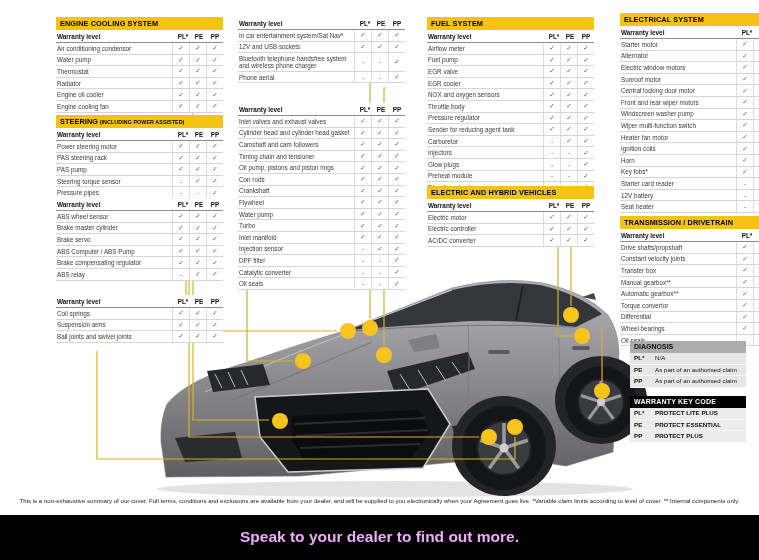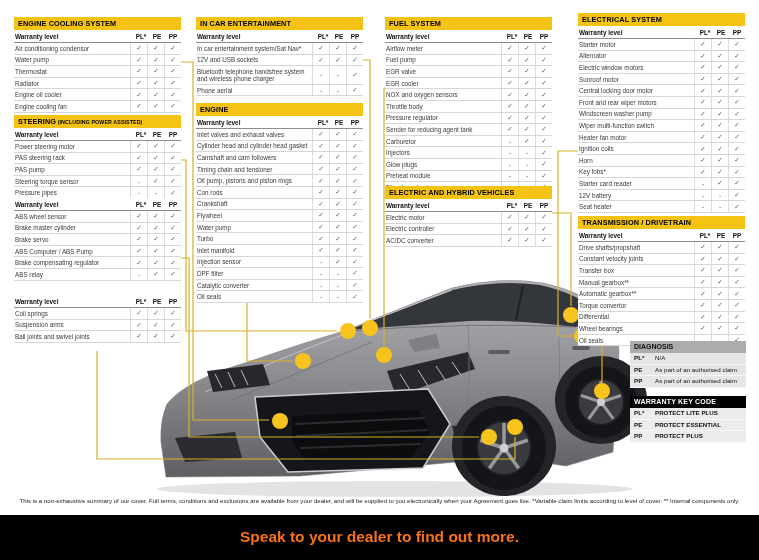--- a/index.html
+++ b/index.html
@@ -1,21 +1,21 @@
 <!DOCTYPE html>
 <html><head>
 <meta charset="utf-8">
 <style>
   html,body{margin:0;padding:0;}
   body{
     width:759px;height:560px;position:relative;background:#ffffff;
     font-family:"Liberation Sans",sans-serif;overflow:hidden;
   }
   
-  .wtable{position:absolute;width:167px;background:#fff;z-index:2;}
+  .wtable{position:absolute;width:167px;background:#fff;z-index:2;margin-left:42px;}
   .wtable .hd{
     background:#F4C313;color:#000;font-weight:bold;font-size:7.3px;
     line-height:13px;height:13px;padding-left:4px;letter-spacing:.1px;white-space:nowrap;
   }
   .wtable .hd .sfx{font-size:5.3px;font-weight:bold;}
   .colhead{
     display:flex;align-items:center;height:12px;border-bottom:1px solid #8d8d8d;
     font-weight:bold;font-size:6.4px;color:#111;
   }
   .colhead .lbl{flex:1;padding-left:1px;}
@@ -47,21 +47,21 @@
   .minirow .code{width:21px;font-weight:bold;padding-left:4px;}
   .minirow .txt{flex:1;}
   #keycode .minirow .txt{font-weight:bold;}
   
   #disclaimer{
     position:absolute;top:497px;left:0;width:759px;text-align:center;
     font-size:6.1px;color:#1c1c1c;z-index:2;
   }
   #banner{
     position:absolute;top:515px;left:0;width:759px;height:45px;background:#000;
-    color:#f97316;text-align:center;font-weight:bold;font-size:15.5px;line-height:44px;z-index:3;
+    color:#f0abfc;text-align:center;font-weight:bold;font-size:15.5px;line-height:44px;z-index:3;
   }
   
   #scene{position:absolute;left:0;top:0;z-index:1;}
 </style>
 </head>
 <body>
 
 <svg id="scene" width="759" height="560" viewBox="0 0 759 560">
   <defs>
     <linearGradient id="gBody" x1="0" y1="0" x2="0" y2="1">
@@ -302,21 +302,20 @@
       <span class="c">✓</span>
     </div>
     <div class="t-row">
       <span class="lbl">Ball joints and swivel joints</span>
       <span class="c">✓</span>
       <span class="c">✓</span>
       <span class="c">✓</span>
     </div>
   </div>
 <div class="wtable" id="t-ent">
-    <div class="hd">IN CAR ENTERTAINMENT</div>
     <div class="colhead">
       <span class="lbl">Warranty level</span>
       <span class="c">PL*</span>
       <span class="c">PE</span>
       <span class="c">PP</span>
     </div>
     <div class="t-row">
       <span class="lbl">In car entertainment system/Sat Nav*</span>
       <span class="c">✓</span>
       <span class="c">✓</span>
@@ -335,21 +334,20 @@
       <span class="c">✓</span>
     </div>
     <div class="t-row">
       <span class="lbl">Phone aerial</span>
       <span class="c">-</span>
       <span class="c">-</span>
       <span class="c">✓</span>
     </div>
   </div>
 <div class="wtable" id="t-eng">
-    <div class="hd">ENGINE</div>
     <div class="colhead">
       <span class="lbl">Warranty level</span>
       <span class="c">PL*</span>
       <span class="c">PE</span>
       <span class="c">PP</span>
     </div>
     <div class="t-row">
       <span class="lbl">Inlet valves and exhaust valves</span>
       <span class="c">✓</span>
       <span class="c">✓</span>

